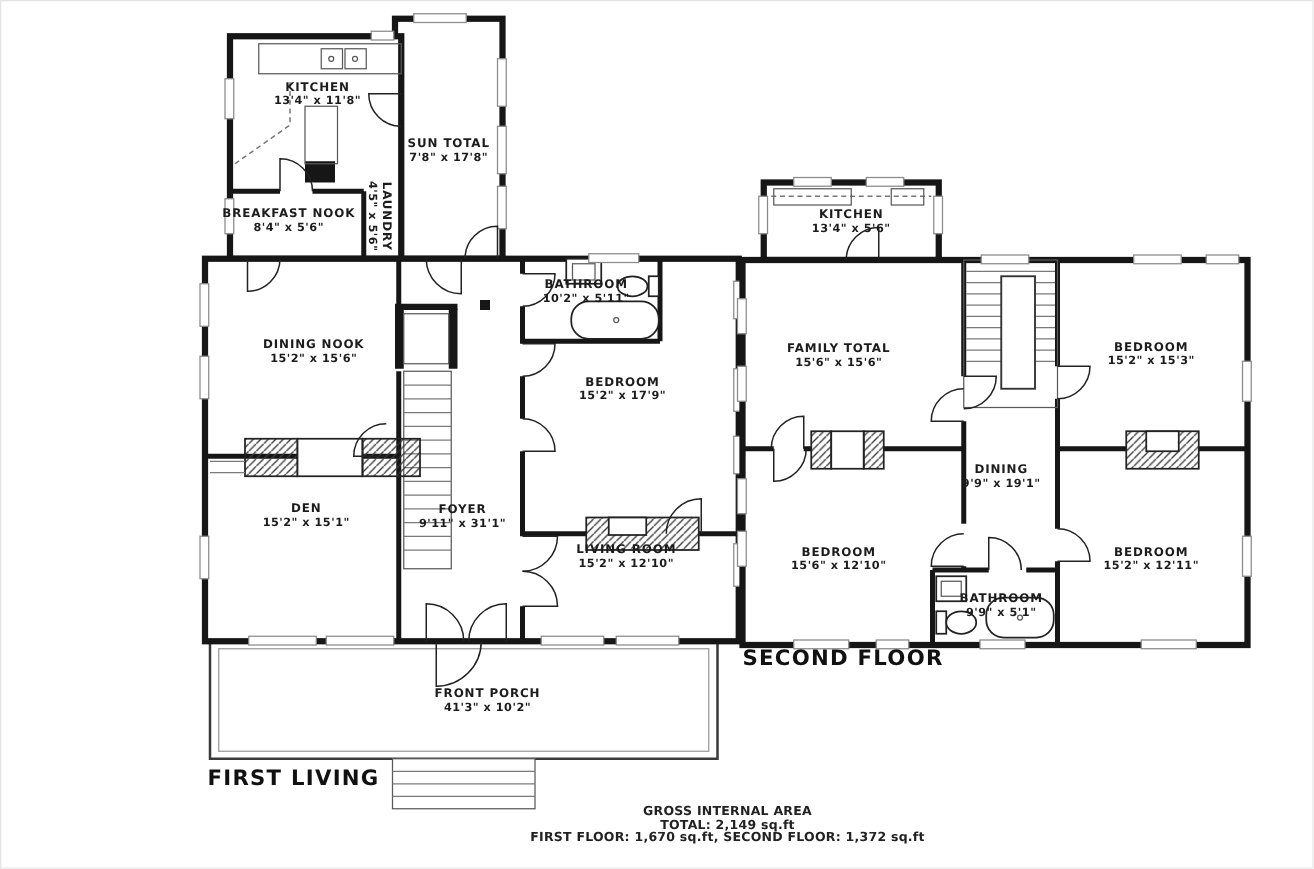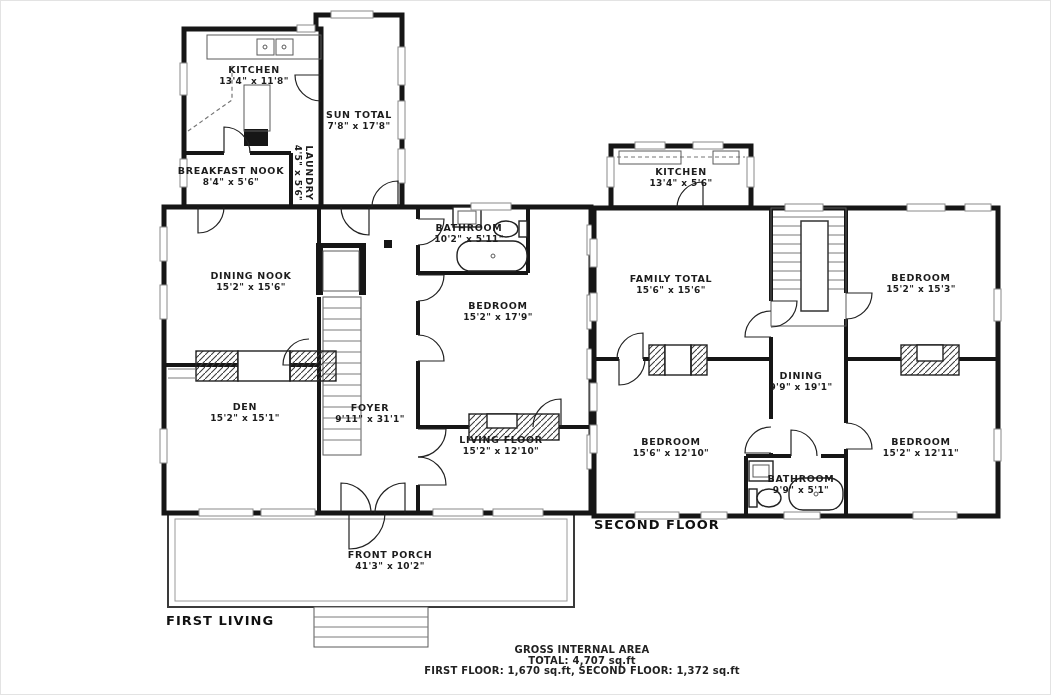--- a/index.html
+++ b/index.html
@@ -19,21 +19,21 @@
   .whitebox{fill:#ffffff;stroke:#222222;stroke-width:1.4;}
   .porch{fill:#ffffff;stroke:#3a3a3a;stroke-width:2;}
   .porchin{fill:none;stroke:#9a9a9a;stroke-width:1;}
   .dash{stroke:#777777;stroke-width:1.2;fill:none;stroke-dasharray:4 3;}
   .blk{fill:#161616;}
   .rlabel{position:absolute;transform:translate(-50%,-50%);text-align:center;
           white-space:nowrap;color:#1c1c1c;line-height:1.25;}
   .rlabel.vertical{transform:translate(-50%,-50%) rotate(90deg);}
   .rname{font-size:9.5px;font-weight:700;letter-spacing:0.7px;}
   .rdims{font-size:9px;font-weight:700;letter-spacing:0.4px;}
-  .floor-title{position:absolute;font-size:13px;font-weight:700;
+  .floor-title{position:absolute;font-size:17px;font-weight:700;
                letter-spacing:1px;color:#111;}
   .footer{position:absolute;left:581px;top:644px;transform:translateX(-50%);
           text-align:center;font-size:10px;font-weight:700;color:#222;
           line-height:10.5px;letter-spacing:0.2px;white-space:nowrap;}
 </style>
 </head>
 <body>
 
 <div id="canvas">
 
@@ -293,21 +293,21 @@
   </div>
   <div class="rlabel" style="left:244px;top:412px">
     <div class="rname">DEN</div>
     <div class="rdims">15'2" x 15'1"</div>
   </div>
   <div class="rlabel" style="left:369px;top:413px">
     <div class="rname">FOYER</div>
     <div class="rdims">9'11" x 31'1"</div>
   </div>
   <div class="rlabel" style="left:500px;top:445px">
-    <div class="rname">LIVING FLOOR</div>
+    <div class="rname">LIVING ROOM</div>
     <div class="rdims">15'2" x 12'10"</div>
   </div>
   <div class="rlabel" style="left:389px;top:560px">
     <div class="rname">FRONT PORCH</div>
     <div class="rdims">41'3" x 10'2"</div>
   </div>
 
   <div class="rlabel" style="left:680px;top:177px">
     <div class="rname">KITCHEN</div>
     <div class="rdims">13'4" x 5'6"</div>
@@ -335,17 +335,17 @@
   <div class="rlabel" style="left:920px;top:447px">
     <div class="rname">BEDROOM</div>
     <div class="rdims">15'2" x 12'11"</div>
   </div>
 
   <div class="floor-title" style="left:165px;top:612px">FIRST LIVING</div>
   <div class="floor-title" style="left:593px;top:516px">SECOND FLOOR</div>
 
   <div class="footer">
     <div>GROSS INTERNAL AREA</div>
-    <div>TOTAL: 4,707 sq.ft</div>
+    <div>TOTAL: 2,149 sq.ft</div>
     <div>FIRST FLOOR: 1,670 sq.ft, SECOND FLOOR: 1,372 sq.ft</div>
   </div>
 
 </div>
 
 </body></html>

